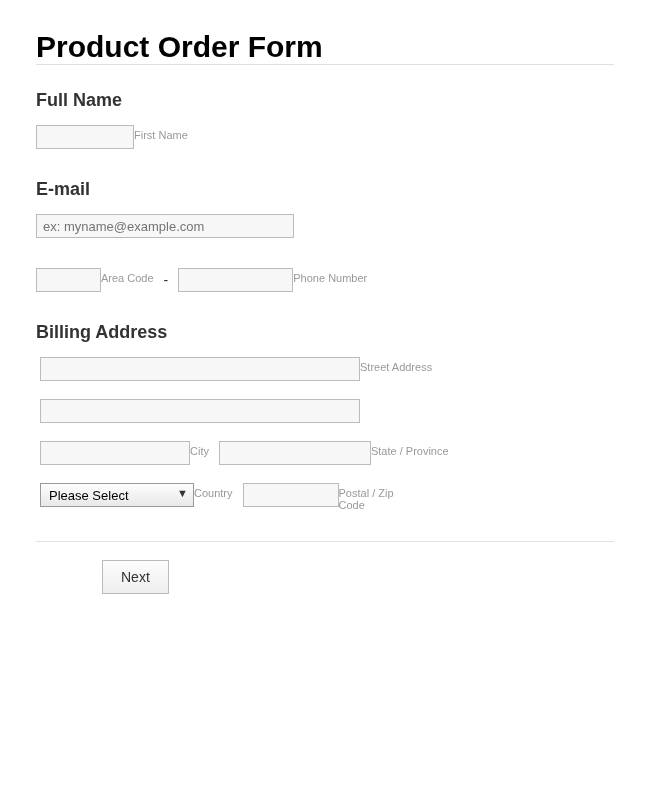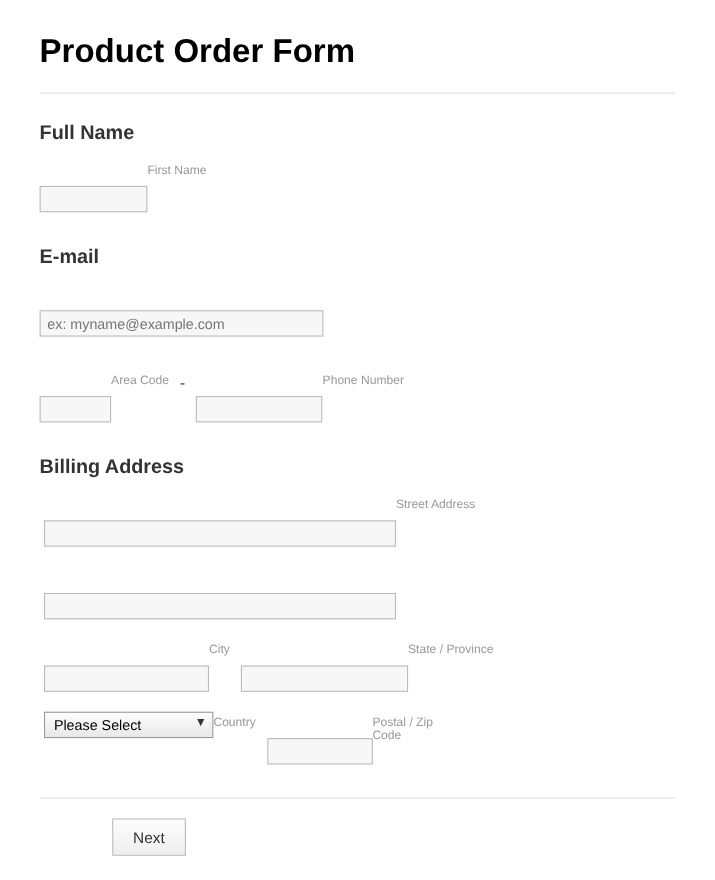--- a/index.html
+++ b/index.html
@@ -10,21 +10,20 @@
     body {
       font-family: Arial, Helvetica, sans-serif;
       background: #fff;
       width: 650px;
       padding: 30px 36px;
     }
     .form-title {
       font-size: 30px;
       font-weight: bold;
       color: #000;
-      margin-bottom: 20px;
     }
     .divider {
       border: none;
       border-top: 1px solid #e0e0e0;
       margin-bottom: 25px;
     }
     .section {
       margin-bottom: 30px;
     }
     .section-label {
@@ -42,21 +41,20 @@
     .input-group {
       display: flex;
       flex-direction: row;
     }
     input[type="text"], input[type="email"] {
       height: 24px;
       border: 1px solid #bbb;
       background: #f7f7f7;
       padding: 2px 6px;
       font-size: 13px;
-      margin-top: 24px;
     }
     .sublabel {
       font-size: 11px;
       color: #999;
       margin-top: 4px;
     }
     .name-first { width: 98px; }
     .name-middle { width: 98px; }
     .name-last { width: 137px; }
     .email-input { width: 258px; }

